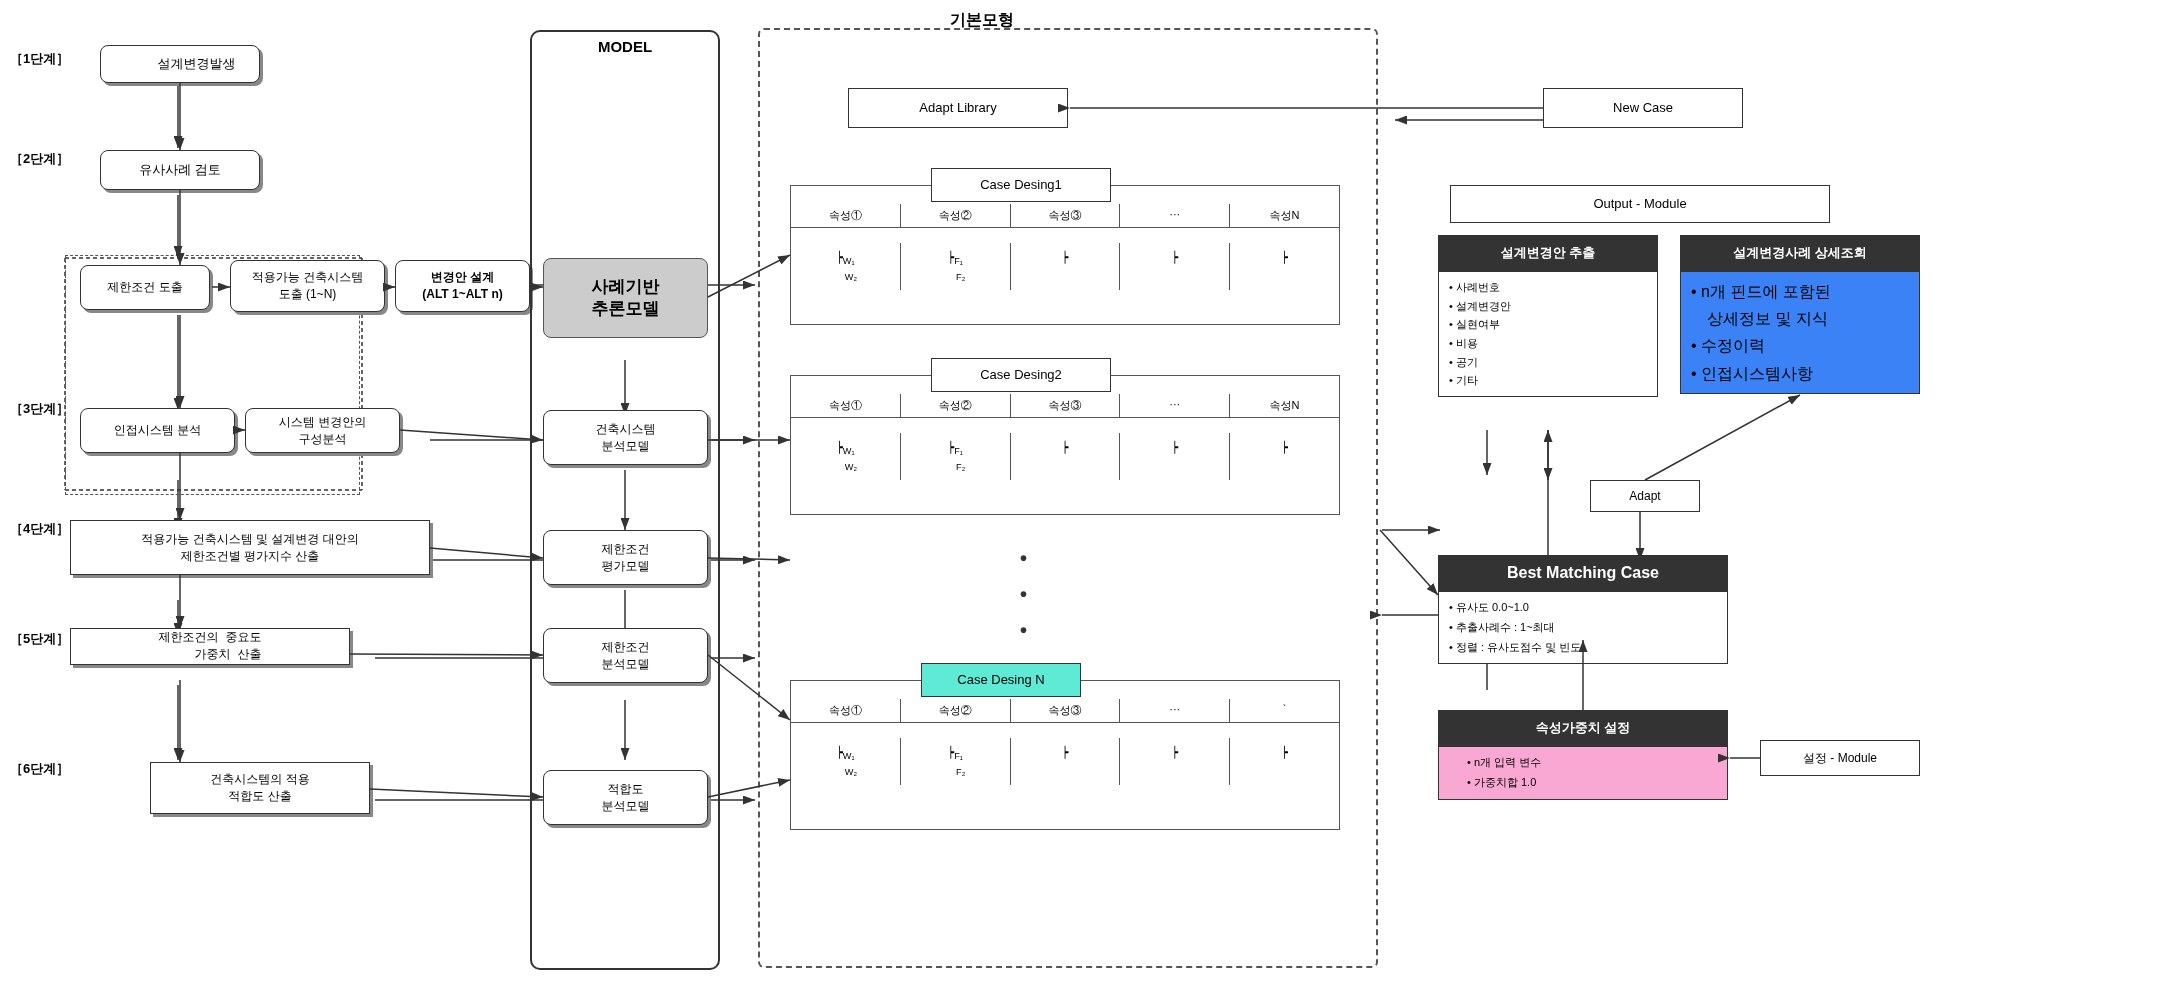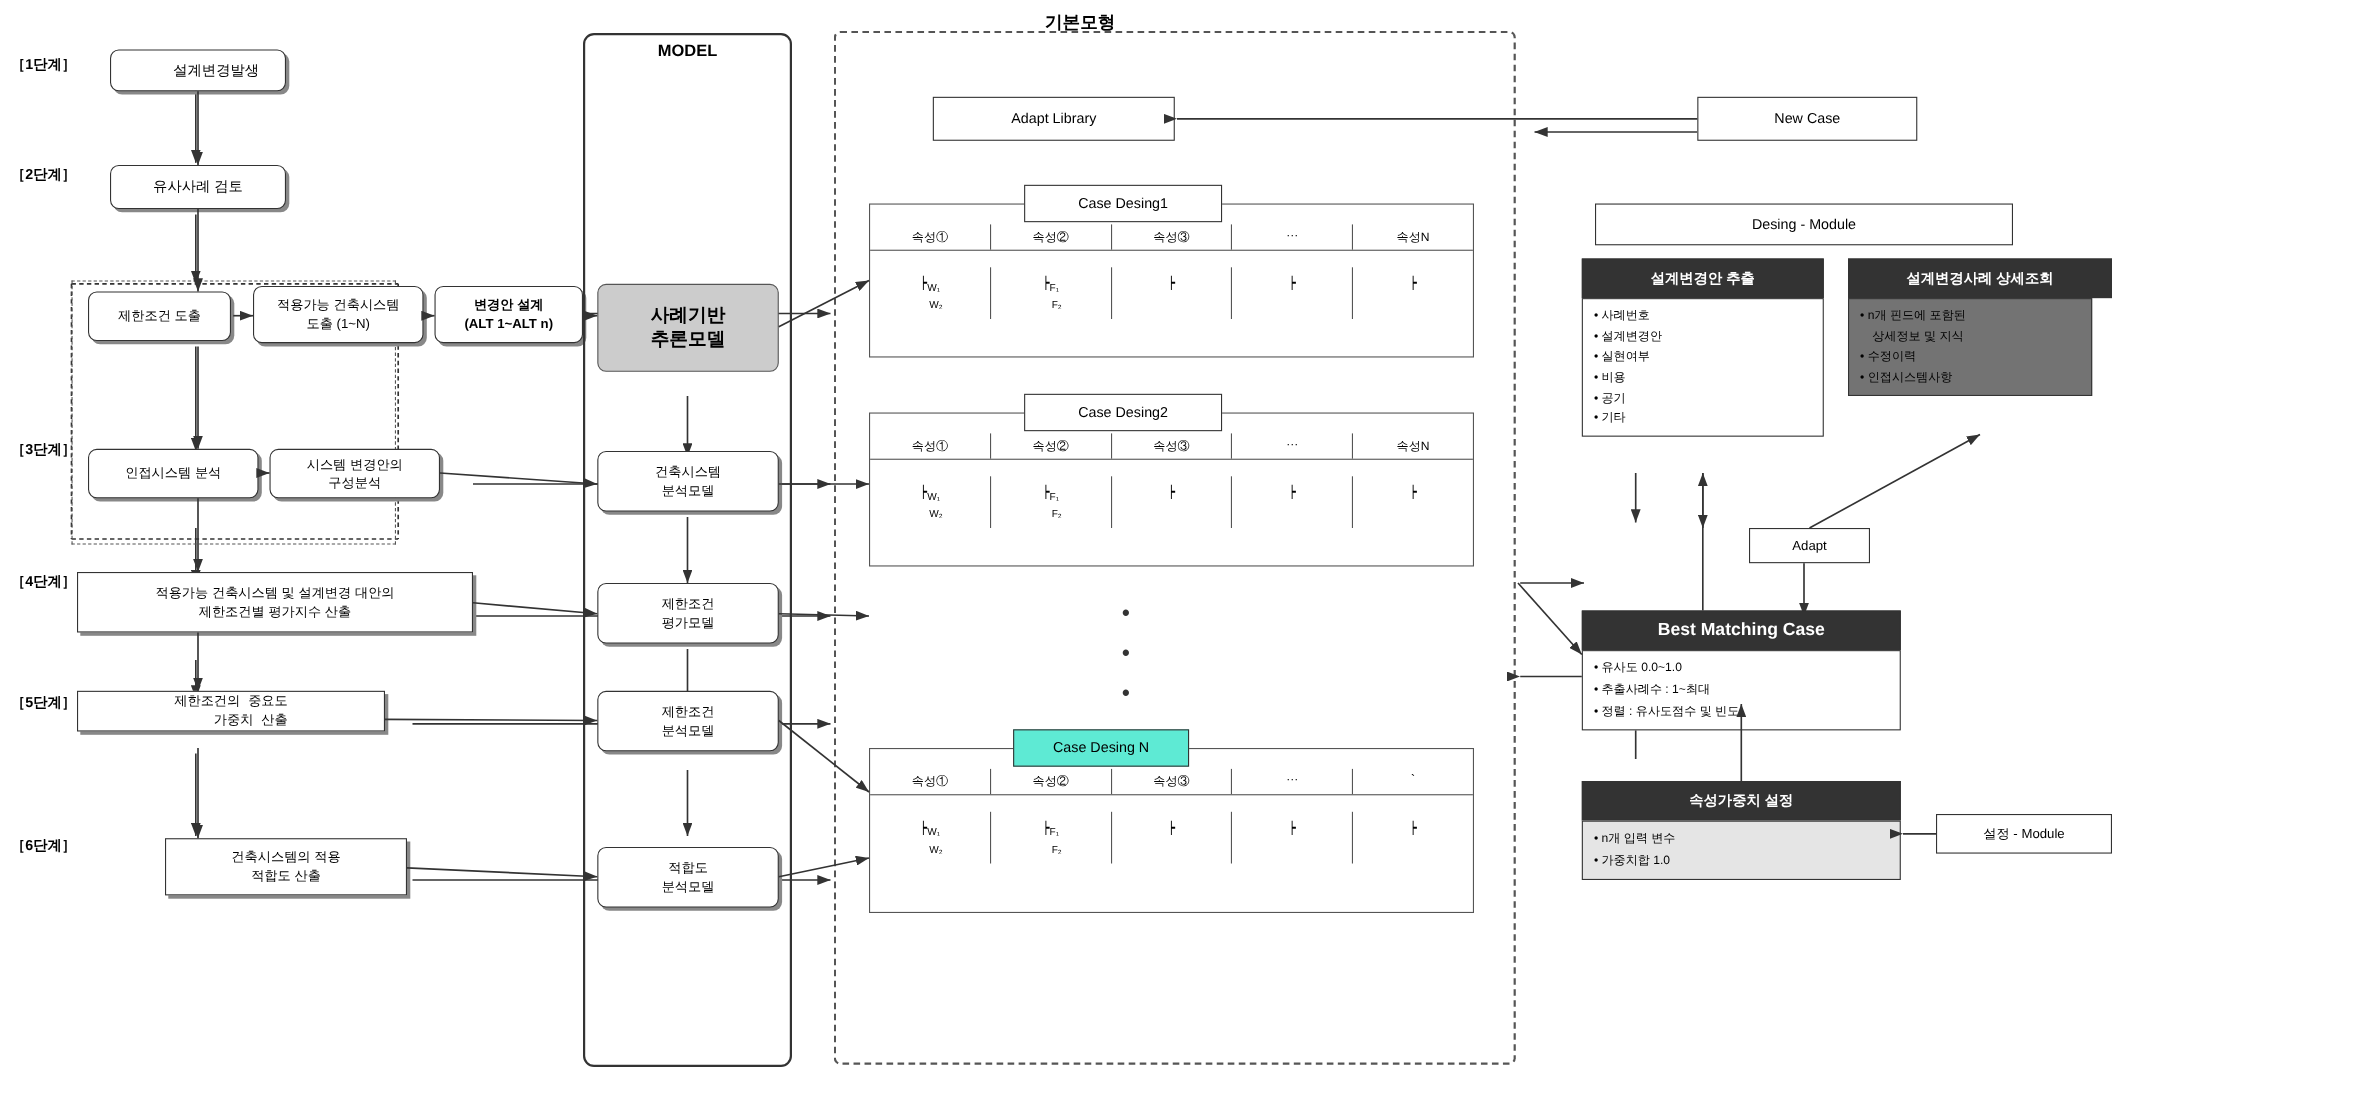--- a/index.html
+++ b/index.html
@@ -286,36 +286,36 @@
     </div>
     <div style="position:absolute; top:57px; left:0; width:100%; display:flex;">
       <div style="flex:1; text-align:center; padding:8px 4px; font-size:11px; border-right:1px solid #555;">┝<sub>W₁</sub><br>　<sub>W₂</sub></div>
       <div style="flex:1; text-align:center; padding:8px 4px; font-size:11px; border-right:1px solid #555;">┝<sub>F₁</sub><br>　<sub>F₂</sub></div>
       <div style="flex:1; text-align:center; padding:8px 4px; font-size:11px; border-right:1px solid #555;">┝</div>
       <div style="flex:1; text-align:center; padding:8px 4px; font-size:11px; border-right:1px solid #555;">┝</div>
       <div style="flex:1; text-align:center; padding:8px 4px; font-size:11px;">┝</div>
     </div>
   </div>
 
-  <div class="box" style="position:absolute; left:1450px; top:185px; width:380px; height:38px; font-size:13px;">Desing - Module</div>
+  <div class="box" style="position:absolute; left:1450px; top:185px; width:380px; height:38px; font-size:13px;">Output - Module</div>
 
   <div class="box box-darkbold" style="position:absolute; left:1438px; top:235px; width:220px; height:36px; font-size:13px;">설계변경안 추출</div>
 
   <div style="position:absolute; left:1438px; top:271px; width:220px; border:1.5px solid #333; background:#fff; padding:6px 10px; font-size:11px; line-height:1.7;">
     <div>• 사례번호</div>
     <div>• 설계변경안</div>
     <div>• 실현여부</div>
     <div>• 비용</div>
     <div>• 공기</div>
     <div>• 기타</div>
   </div>
 
   <div class="box box-darkbold" style="position:absolute; left:1680px; top:235px; width:240px; height:36px; font-size:13px;">설계변경사례 상세조회</div>
 
-  <div style="position:absolute; left:1680px; top:271px; width:222px; border:1.5px solid #333; background:#737373; padding:6px 10px; font-size:11px; line-height:1.7;">
+  <div style="position:absolute; left:1680px; top:271px; width:240px; border:1.5px solid #333; background:#3b82f6; padding:6px 10px; font-size:16px; line-height:1.7;">
     <div>• n개 핀드에 포함된</div>
     <div>　상세정보 및 지식</div>
     <div>• 수정이력</div>
     <div>• 인접시스템사항</div>
   </div>
 
   <div class="box" style="position:absolute; left:1590px; top:480px; width:110px; height:32px; font-size:12px;">Adapt</div>
 
   <div class="box box-darkbold" style="position:absolute; left:1438px; top:555px; width:290px; height:36px; font-size:16px;">Best Matching Case</div>
 
@@ -334,21 +334,21 @@
 
     <line x1="1438" y1="615" x2="1382" y2="615" stroke="#333" stroke-width="1.5" marker-end="url(#ah3)"></line>
 
     <line x1="1548" y1="430" x2="1548" y2="480" stroke="#333" stroke-width="1.5" marker-end="url(#arrowhead)"></line>
 
     <line x1="1645" y1="480" x2="1800" y2="395" stroke="#333" stroke-width="1.5" marker-end="url(#arrowhead)"></line>
   </svg>
 
   <div class="box box-darkbold" style="position:absolute; left:1438px; top:710px; width:290px; height:36px; font-size:13px;">속성가중치 설정</div>
 
-  <div style="position:absolute; left:1438px; top:746px; width:290px; border:1.5px solid #333; background:#e5e5e5; padding:6px 10px; font-size:11px; line-height:1.8;">
+  <div style="position:absolute; left:1438px; top:746px; width:290px; border:1.5px solid #333; background:#f9a8d4; padding:6px 28px; font-size:11px; line-height:1.8;">
     <div>• n개 입력 변수</div>
     <div>• 가중치합 1.0</div>
   </div>
 
   <div class="box" style="position:absolute; left:1760px; top:740px; width:160px; height:36px; font-size:12px;">설정 - Module</div>
 
   <svg style="position:absolute; top:0; left:0; width:2161px; height:1002px; pointer-events:none;">
     <defs>
       <marker id="ah4" markerWidth="8" markerHeight="6" refX="8" refY="3" orient="auto-start-reverse">
         <polygon points="0 0, 8 3, 0 6" fill="#333"></polygon>

